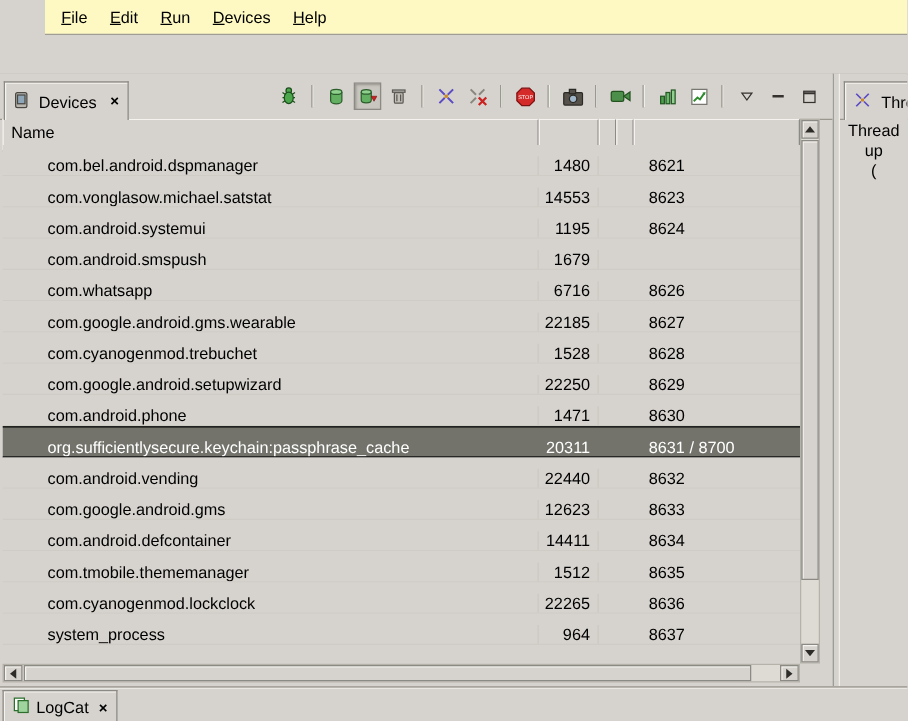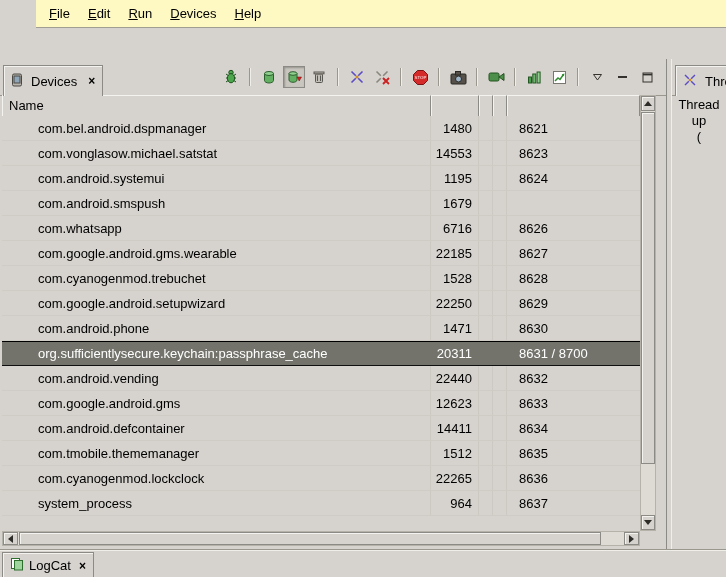--- a/index.html
+++ b/index.html
@@ -41,21 +41,21 @@
   
   .thead{position:absolute;top:36px;left:2px;width:638px;height:21px;}
   .hcell{position:absolute;top:0;height:26px;box-sizing:border-box;background:#d6d3ce;
     border-top:1px solid #f5f3ef;border-left:1px solid #f5f3ef;
     border-right:1px solid #8c8a85;border-bottom:1px solid #8c8a85;
     padding:2px 6px;overflow:hidden;white-space:nowrap;}
   .hc-name{left:0;width:429px;} .hc-pid{left:429px;width:48px;}
   .hc-s1{left:477px;width:14px;} .hc-s2{left:491px;width:14px;} .hc-port{left:505px;width:133px;}
 
   .tbody{position:absolute;top:57px;left:2px;width:638px;height:400px;overflow:hidden;}
-  .trow{height:25px;display:flex;box-sizing:border-box;background:#d6d3ce;border-bottom:1px solid #cfccc5;}
+  .trow{height:25px;display:flex;box-sizing:border-box;background:#d6d3ce;border-bottom:1px solid #cfccc5;align-items:flex-end;}
   .tc{box-sizing:border-box;overflow:hidden;white-space:nowrap;display:flex;align-items:center;border-right:1px solid #ccc9c2;}
   .tc-name{width:429px;padding-left:36px;}
   .tc-pid{width:48px;justify-content:flex-end;padding-right:6px;}
   .tc-s1{width:14px;} .tc-s2{width:14px;}
   .tc-port{width:133px;padding-left:12px;border-right:none;}
   .trow.sel{background:#73736c;color:#fff;border-top:1px solid #000000;border-bottom:1px solid #101010;}
   .trow.sel .tc{border-right-color:transparent;}
 
   
   .vscroll{position:absolute;left:640px;top:36px;width:16px;height:436px;background:#dedbd4;

